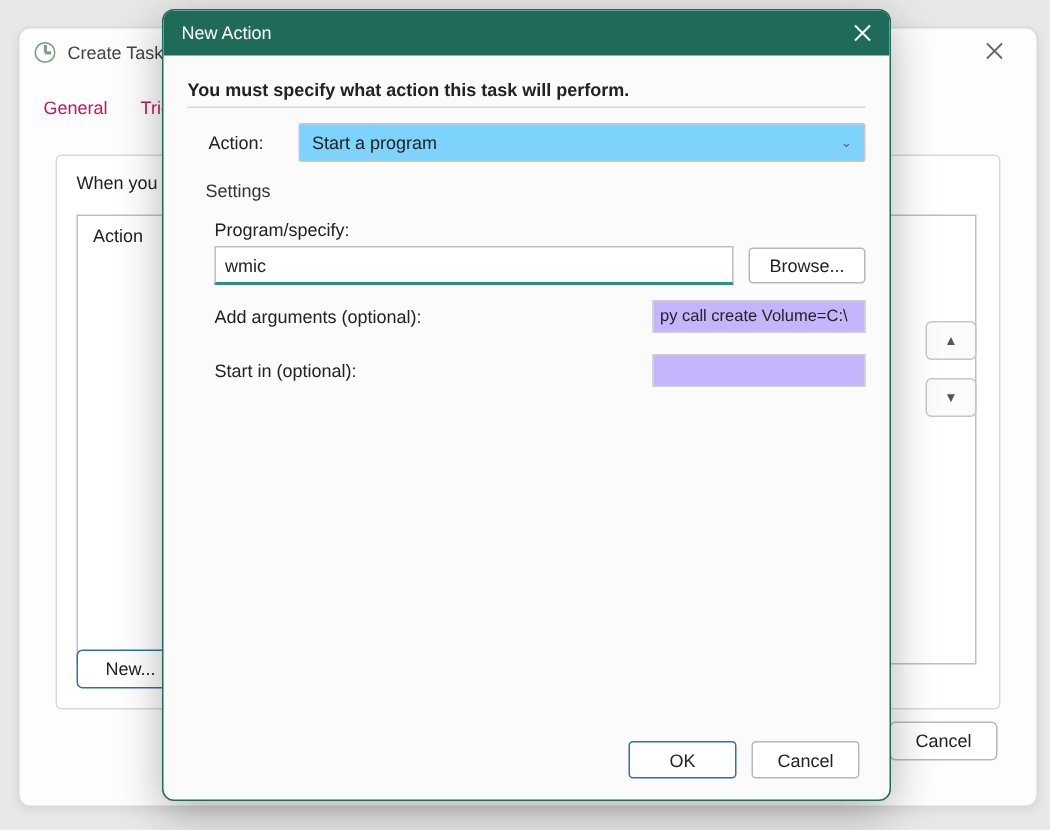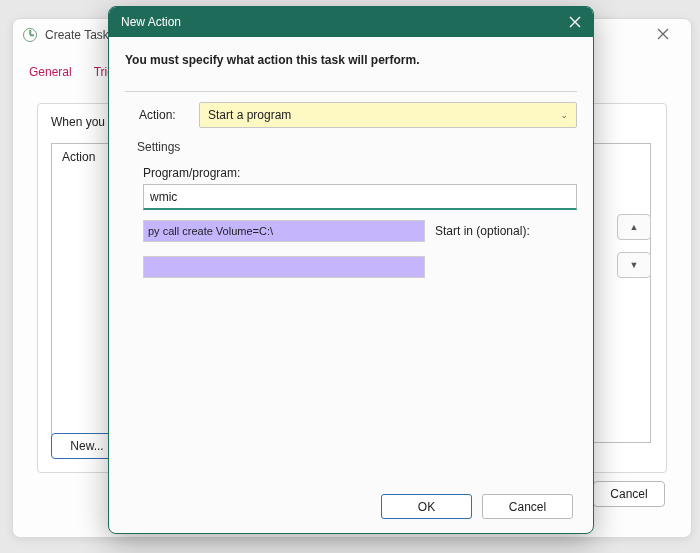--- a/index.html
+++ b/index.html
@@ -151,36 +151,36 @@
   .fg-close svg { width:12px; height:12px; stroke:#fff; stroke-width:1.4; }
 
   .fg-body {
     position:absolute; left:16px; right:16px; top:36px; bottom:0;
   }
 
   .fg-instruction {
     font-size:12px;
     color:#222;
     font-weight:600;
-    padding: 10px 0 24px 0;
+    padding: 10px 0 4px 0;
     border-bottom:1px solid #d6d6d6;
     margin-bottom:10px;
   }
 
   .fg-row {
     display:flex; align-items:center; gap:10px;
     margin-bottom:10px;
   }
   .fg-row .lbl { width:50px; font-size:12px;margin-left:14px; }
   .fg-select {
     flex:1;
     height:26px;
     border:1px solid #c7c7c7;
     border-radius:2px;
-    background:#fef9c3;
+    background:#7dd3fc;
     padding:0 8px;
     display:flex; align-items:center; justify-content:space-between;
     font-size:12px;
   }
   .fg-select .chev { font-size:9px; color:#666; }
 
   .fg-settings-label {
     font-size:12px; color:#333;
     padding:2px 0 6px 12px;
   }
@@ -228,21 +228,21 @@
     overflow:hidden; white-space:nowrap;
   }
 
   .fg-footer {
     position:absolute;
     left:0; right:0; bottom:14px;
     display:flex; justify-content:flex-end; gap:10px;
     padding-right:4px;
   }
   .fg-btn {
-    width:91px; height:25px;
+    width:72px; height:25px;
     border:1px solid #b9b9b9;
     border-radius:3px;
     background:#fff;
     display:flex; align-items:center; justify-content:center;
     font-size:12px;
   }
   .fg-btn.primary { border-color:#2f6fb0; }
 
 </style>
 </head>
@@ -301,28 +301,30 @@
       <span class="lbl">Action:</span>
       <div class="fg-select">
         <span>Start a program</span>
         <span class="chev">⌄</span>
       </div>
     </div>
 
     <div class="fg-settings-label">Settings</div>
 
     <div class="fg-settings-block">
-      <span class="fg-field-label">Program/program:</span>
+      <span class="fg-field-label">Program/specify:</span>
       <div class="fg-input-row">
         <div class="fg-text-input">
           <span>wmic</span>
         </div>
+        <div class="fg-browse">Browse...</div>
       </div>
 
       <div class="fg-grid2">
+        <span>Add arguments (optional):</span>
         <div class="fg-small-input">
           <span>py call create Volume=C:\</span>
         </div>
 
         <span>Start in (optional):</span>
         <div class="fg-small-input">
           <span></span>
         </div>
       </div>
     </div>

